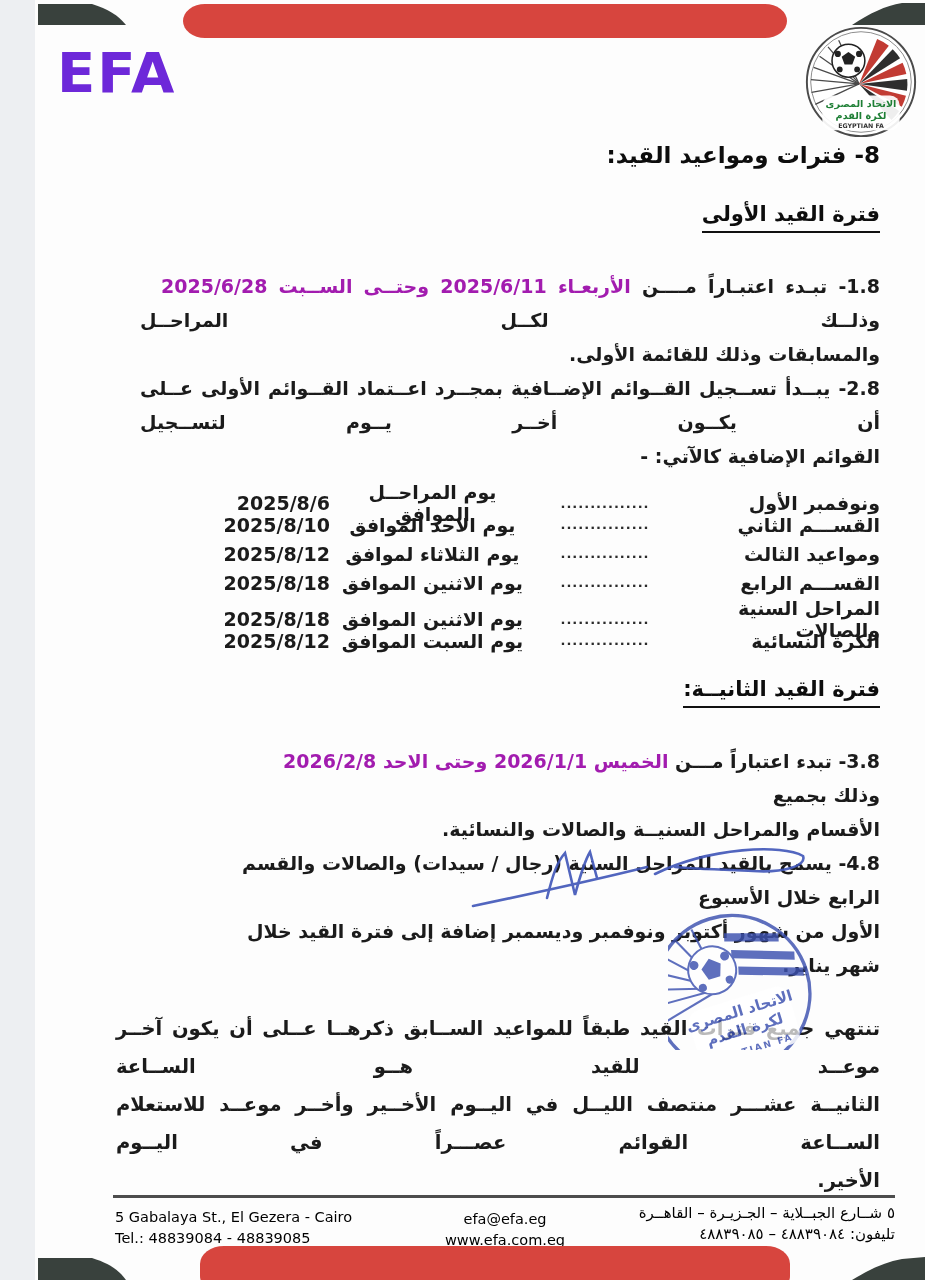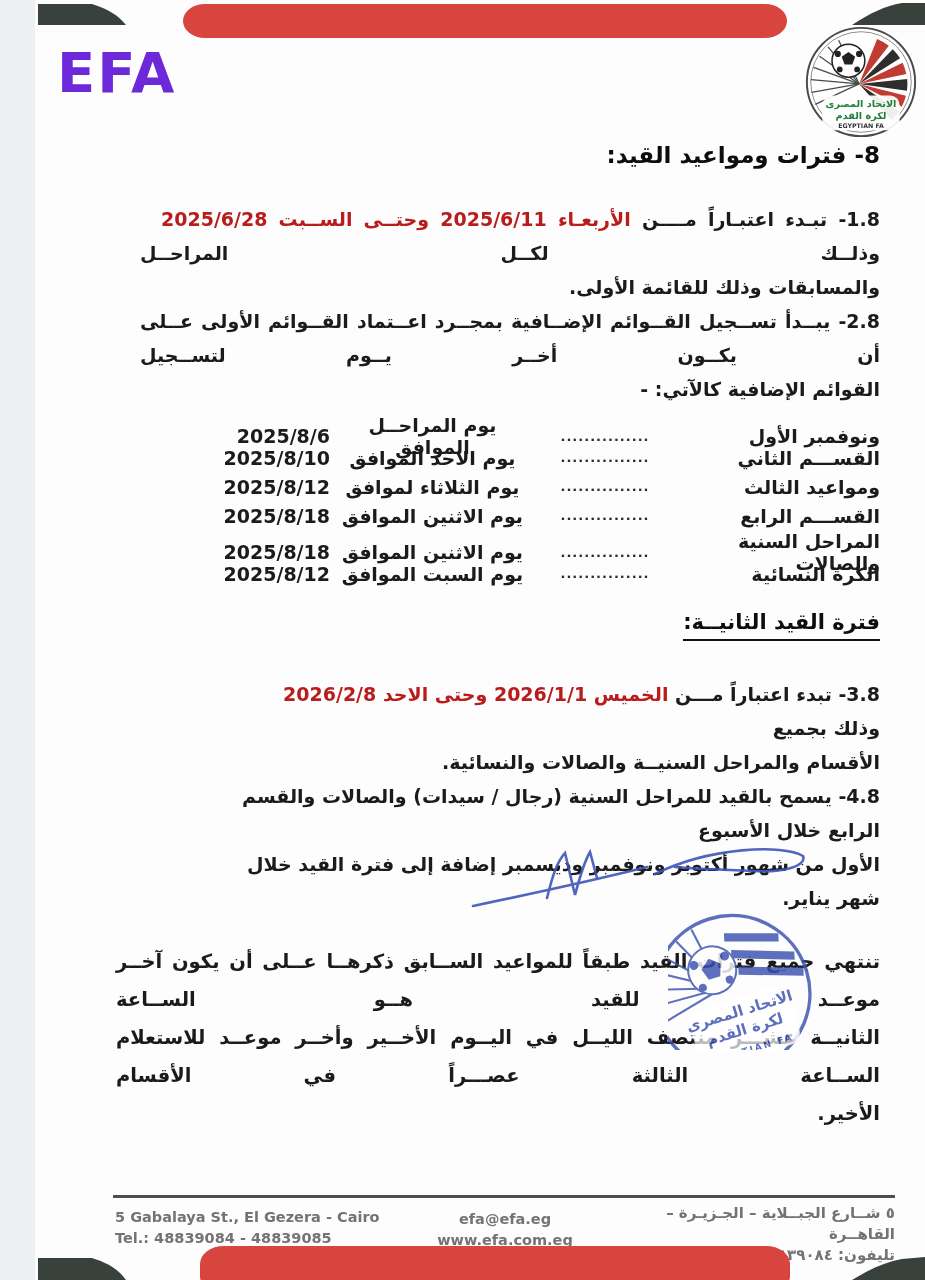--- a/index.html
+++ b/index.html
@@ -21,42 +21,42 @@
   .crest{position:absolute;left:803px;top:24px;width:116px;height:116px;}
 
   .content{
     position:absolute;left:140px;top:142px;width:740px;
     direction:rtl;text-align:right;
   }
   .doc-title{font-size:23px;font-weight:900;margin:0 0 34px 0;color:#0d0d0d;}
   .sec-heading{font-size:21px;font-weight:900;margin:0 0 36px 0;color:#0d0d0d;}
   .sec-heading .u{display:inline-block;border-bottom:2.5px solid #111;padding-bottom:5px;}
   .line{font-size:19px;font-weight:700;line-height:34px;margin:0;}
-  .line .strong{font-weight:900;color:#b91c1c;margin-left:21px;}
+  .line .strong{font-weight:900;color:#a21caf;margin-left:21px;}
   .num{unicode-bidi:isolate;}
   .j{text-align:justify;text-align-last:justify;}
   .c{}
   .indent{padding-left:90px;}
 
   .rtable{margin:8px 0 22px 0;}
   .trow{display:grid;grid-template-columns:205px 140px 205px 150px;height:29px;align-items:center;font-size:19px;font-weight:700;}
   .trow .c1{text-align:right;}
   .trow .c2{text-align:center;font-size:13px;letter-spacing:1px;color:#2a2a2a;}
   .trow .c3{text-align:center;}
   .trow .c4{text-align:right;font-weight:700;}
 
   .closing{margin-top:28px;margin-left:-24px;}
   .closing .line{font-size:19.5px;font-weight:800;line-height:38px;}
 
   .signature{position:absolute;left:455px;top:840px;width:370px;height:78px;}
   .stamp{position:absolute;left:668px;top:880px;width:170px;height:170px;opacity:.82;}
   .stamp .rot{transform:rotate(-17deg);transform-origin:50% 50%;}
 
   .footer-line{position:absolute;left:113px;top:1195px;width:782px;height:3px;background:#4d4d4d;}
-  .footer{font-size:14.5px;font-weight:700;color:#737373;line-height:21px;}
+  .footer{font-size:14.5px;font-weight:400;color:#000000;line-height:21px;}
   .footer.en{position:absolute;left:115px;top:1207px;text-align:left;}
   .footer.mid{position:absolute;left:425px;top:1209px;width:160px;text-align:center;}
   .footer.ar{position:absolute;left:595px;top:1203px;width:300px;text-align:right;direction:rtl;font-size:15px;}
 </style>
 </head>
 <body>
 
 <div class="scan-edge"></div>
 
 <svg class="band top" viewBox="0 0 925 45">
@@ -98,20 +98,23 @@
   <rect x="20" y="74" width="80" height="36" rx="10" fill="#ffffff" opacity="0.92"></rect>
   <text x="60" y="86" text-anchor="middle" font-size="10" font-weight="bold" fill="#1e7f35">الاتحاد المصرى</text>
   <text x="60" y="98" text-anchor="middle" font-size="10" font-weight="bold" fill="#1e7f35">لكرة القدم</text>
   <text x="60" y="108" text-anchor="middle" font-size="6.5" font-weight="bold" fill="#333333">EGYPTIAN FA</text>
 </svg>
 
 <div class="content">
 
   <h1 class="doc-title">8- فترات ومواعيد القيد:</h1>
 
+  <h2 class="sec-heading">
+    <span class="u">فترة القيد الأولى</span>
+  </h2>
 
   <p class="line j">
     <span class="num">1.8-</span>
     <span>تبـدء اعتبـاراً مــــن</span>
     <span class="strong">الأربعـاء 2025/6/11 وحتــى الســبت 2025/6/28</span>
     <span>وذلــك لكــل المراحــل</span>
   </p>
   <p class="line c">والمسابقات وذلك للقائمة الأولى.</p>
 
   <p class="line j">
@@ -180,21 +183,21 @@
 
     <p class="line">
       <span class="num">4.8-</span>
       <span>يسمح بالقيد للمراحل السنية (رجال / سيدات) والصالات والقسم الرابع خلال الأسبوع</span>
     </p>
     <p class="line c">الأول من شهور أكتوبر ونوفمبر وديسمبر إضافة إلى فترة القيد خلال شهر يناير.</p>
   </div>
 
   <div class="closing">
     <p class="line j">تنتهي جميع فترات القيد طبقاً للمواعيد الســابق ذكرهــا عــلى أن يكون آخــر موعــد للقيد هــو الســاعة</p>
-    <p class="line j">الثانيــة عشـــر منتصف الليــل في اليــوم الأخــير وأخــر موعــد للاستعلام الســاعة الثالثة عصـــراً في الأقسام</p>
+    <p class="line j">الثانيــة عشـــر منتصف الليــل في اليــوم الأخــير وأخــر موعــد للاستعلام الســاعة القوائم عصـــراً في اليــوم</p>
     <p class="line">الأخير.</p>
   </div>
 </div>
 
 <svg class="signature" viewBox="0 0 370 78">
   <g fill="none" stroke="#3f55b8" stroke-width="2.6" stroke-linecap="round" opacity="0.9">
     <path d="M18,66 C80,53 140,40 192,27"></path>
     <path d="M92,58 C98,34 102,22 110,13 L120,55 C124,40 129,22 135,12 L142,38"></path>
     <path d="M200,34 C255,7 328,4 348,16 C352,26 328,33 298,31 C272,30 244,29 220,27"></path>
   </g>

